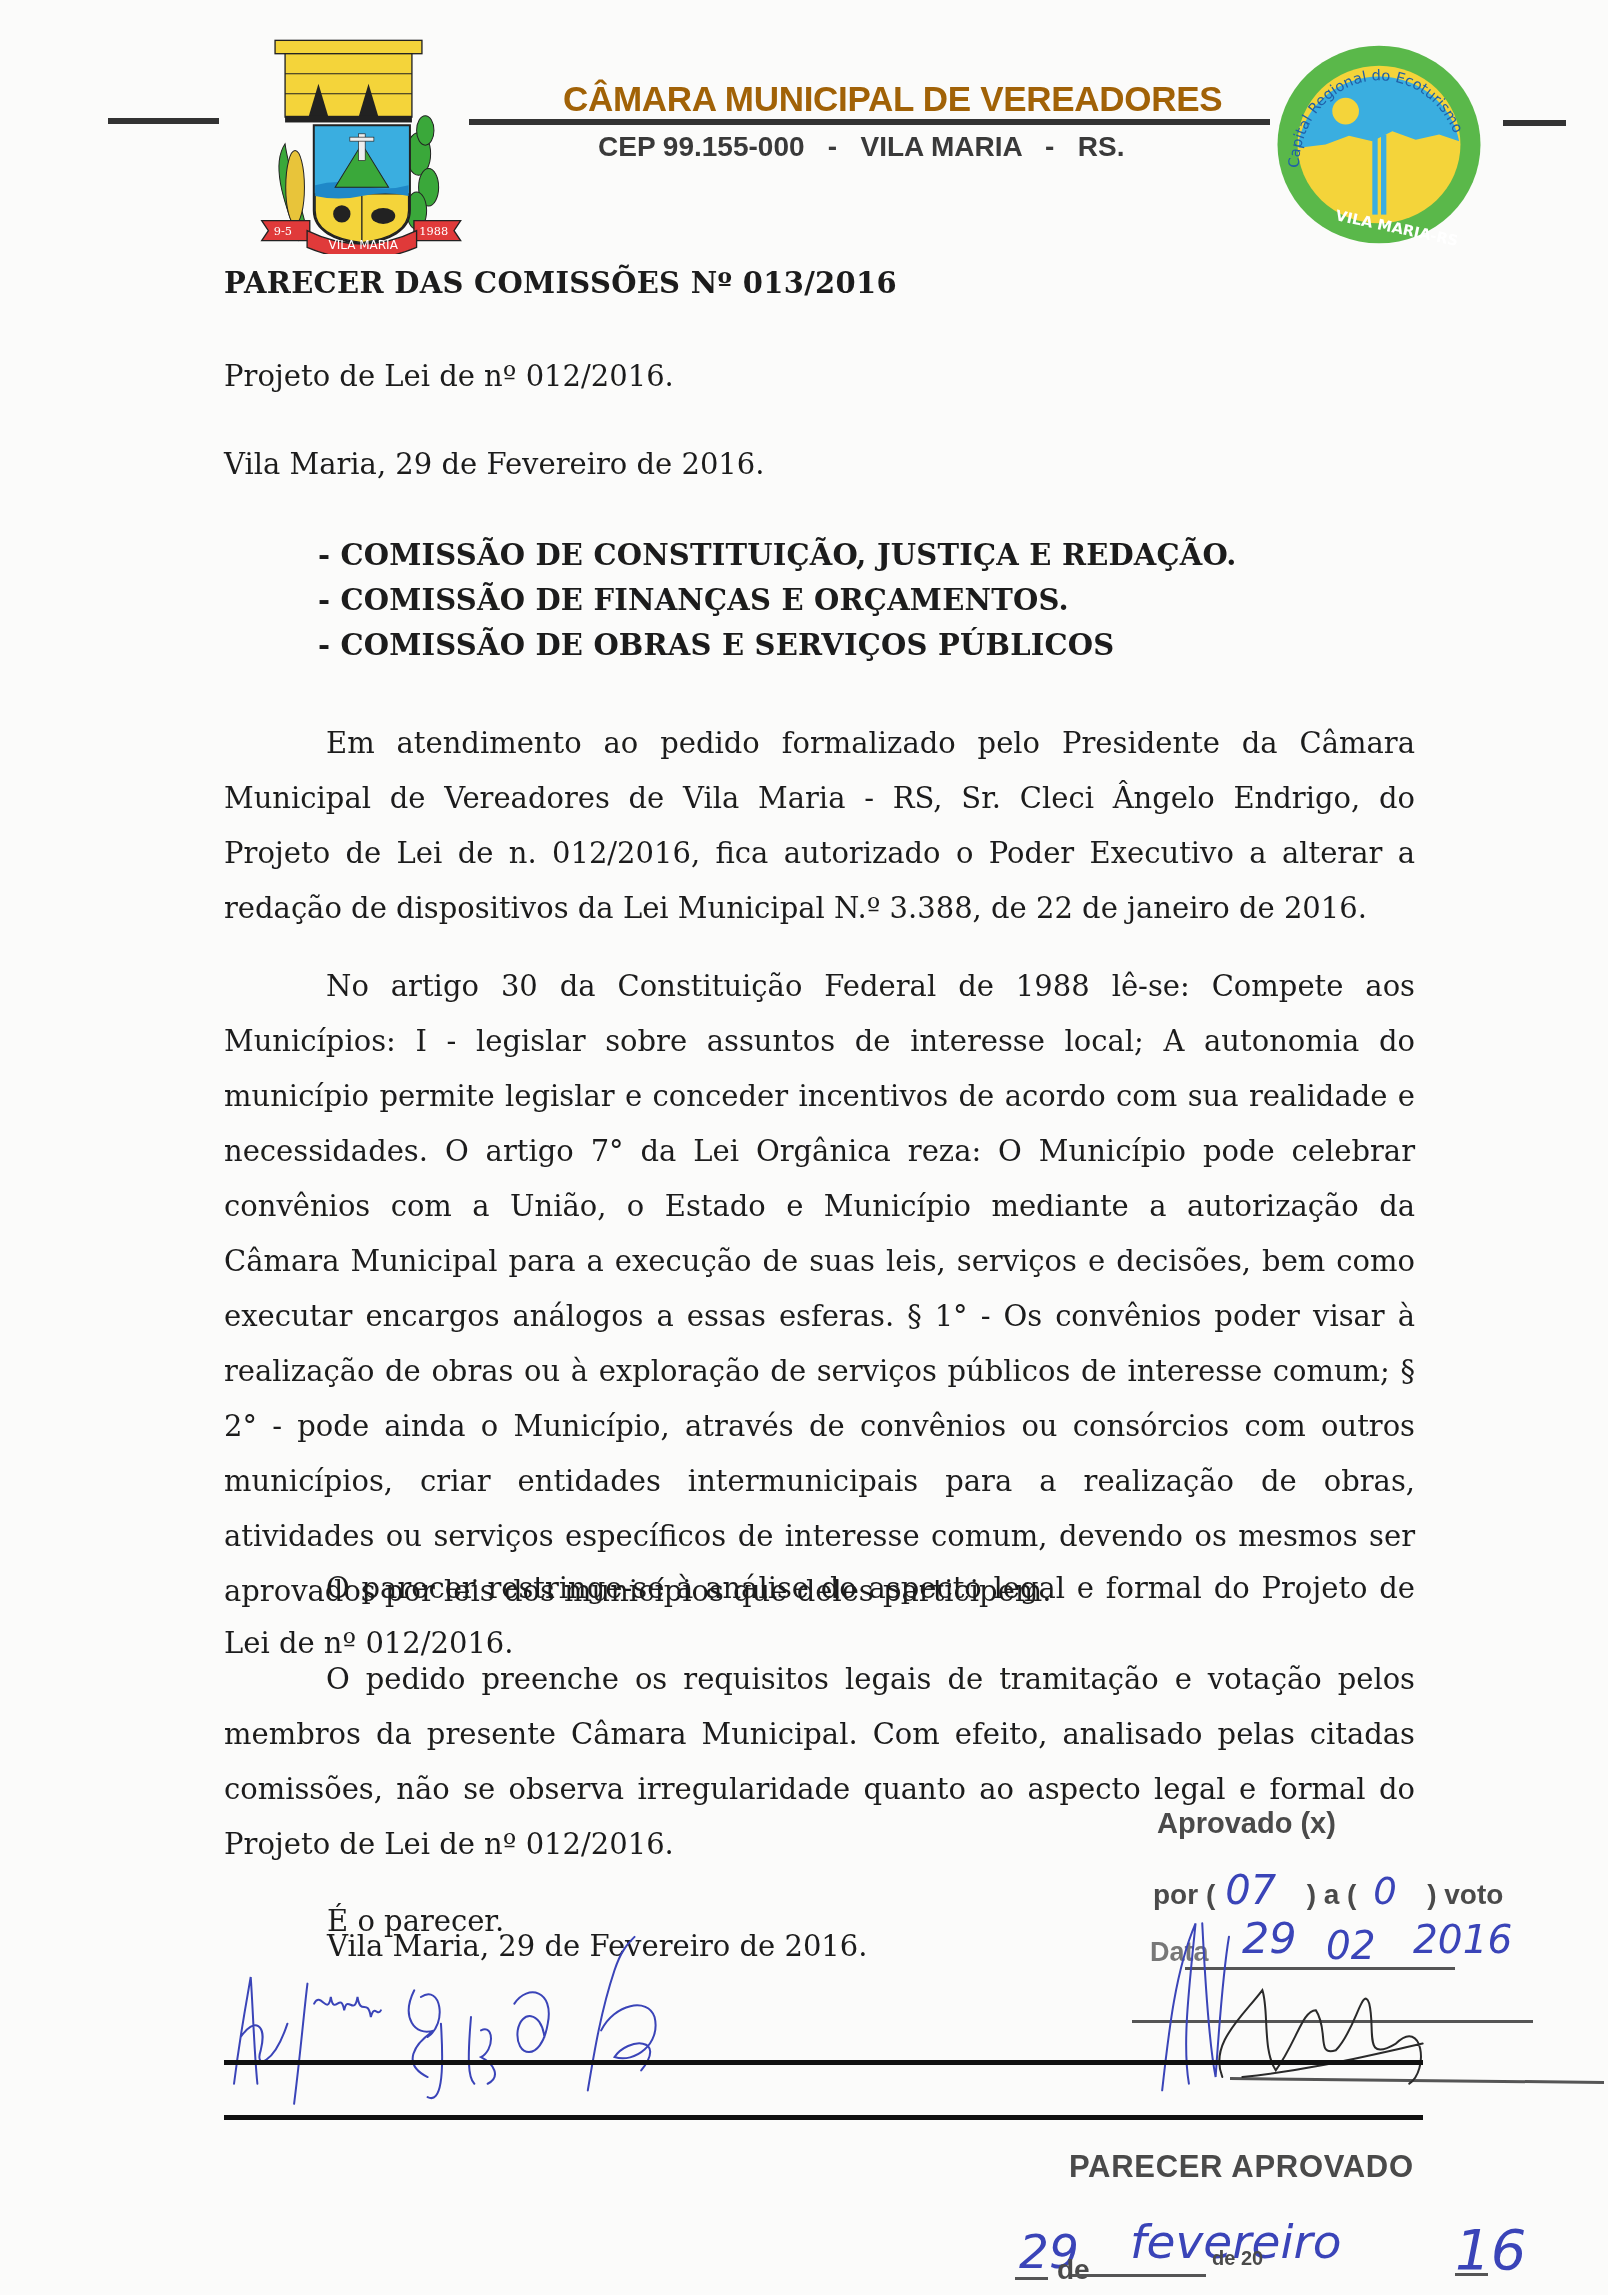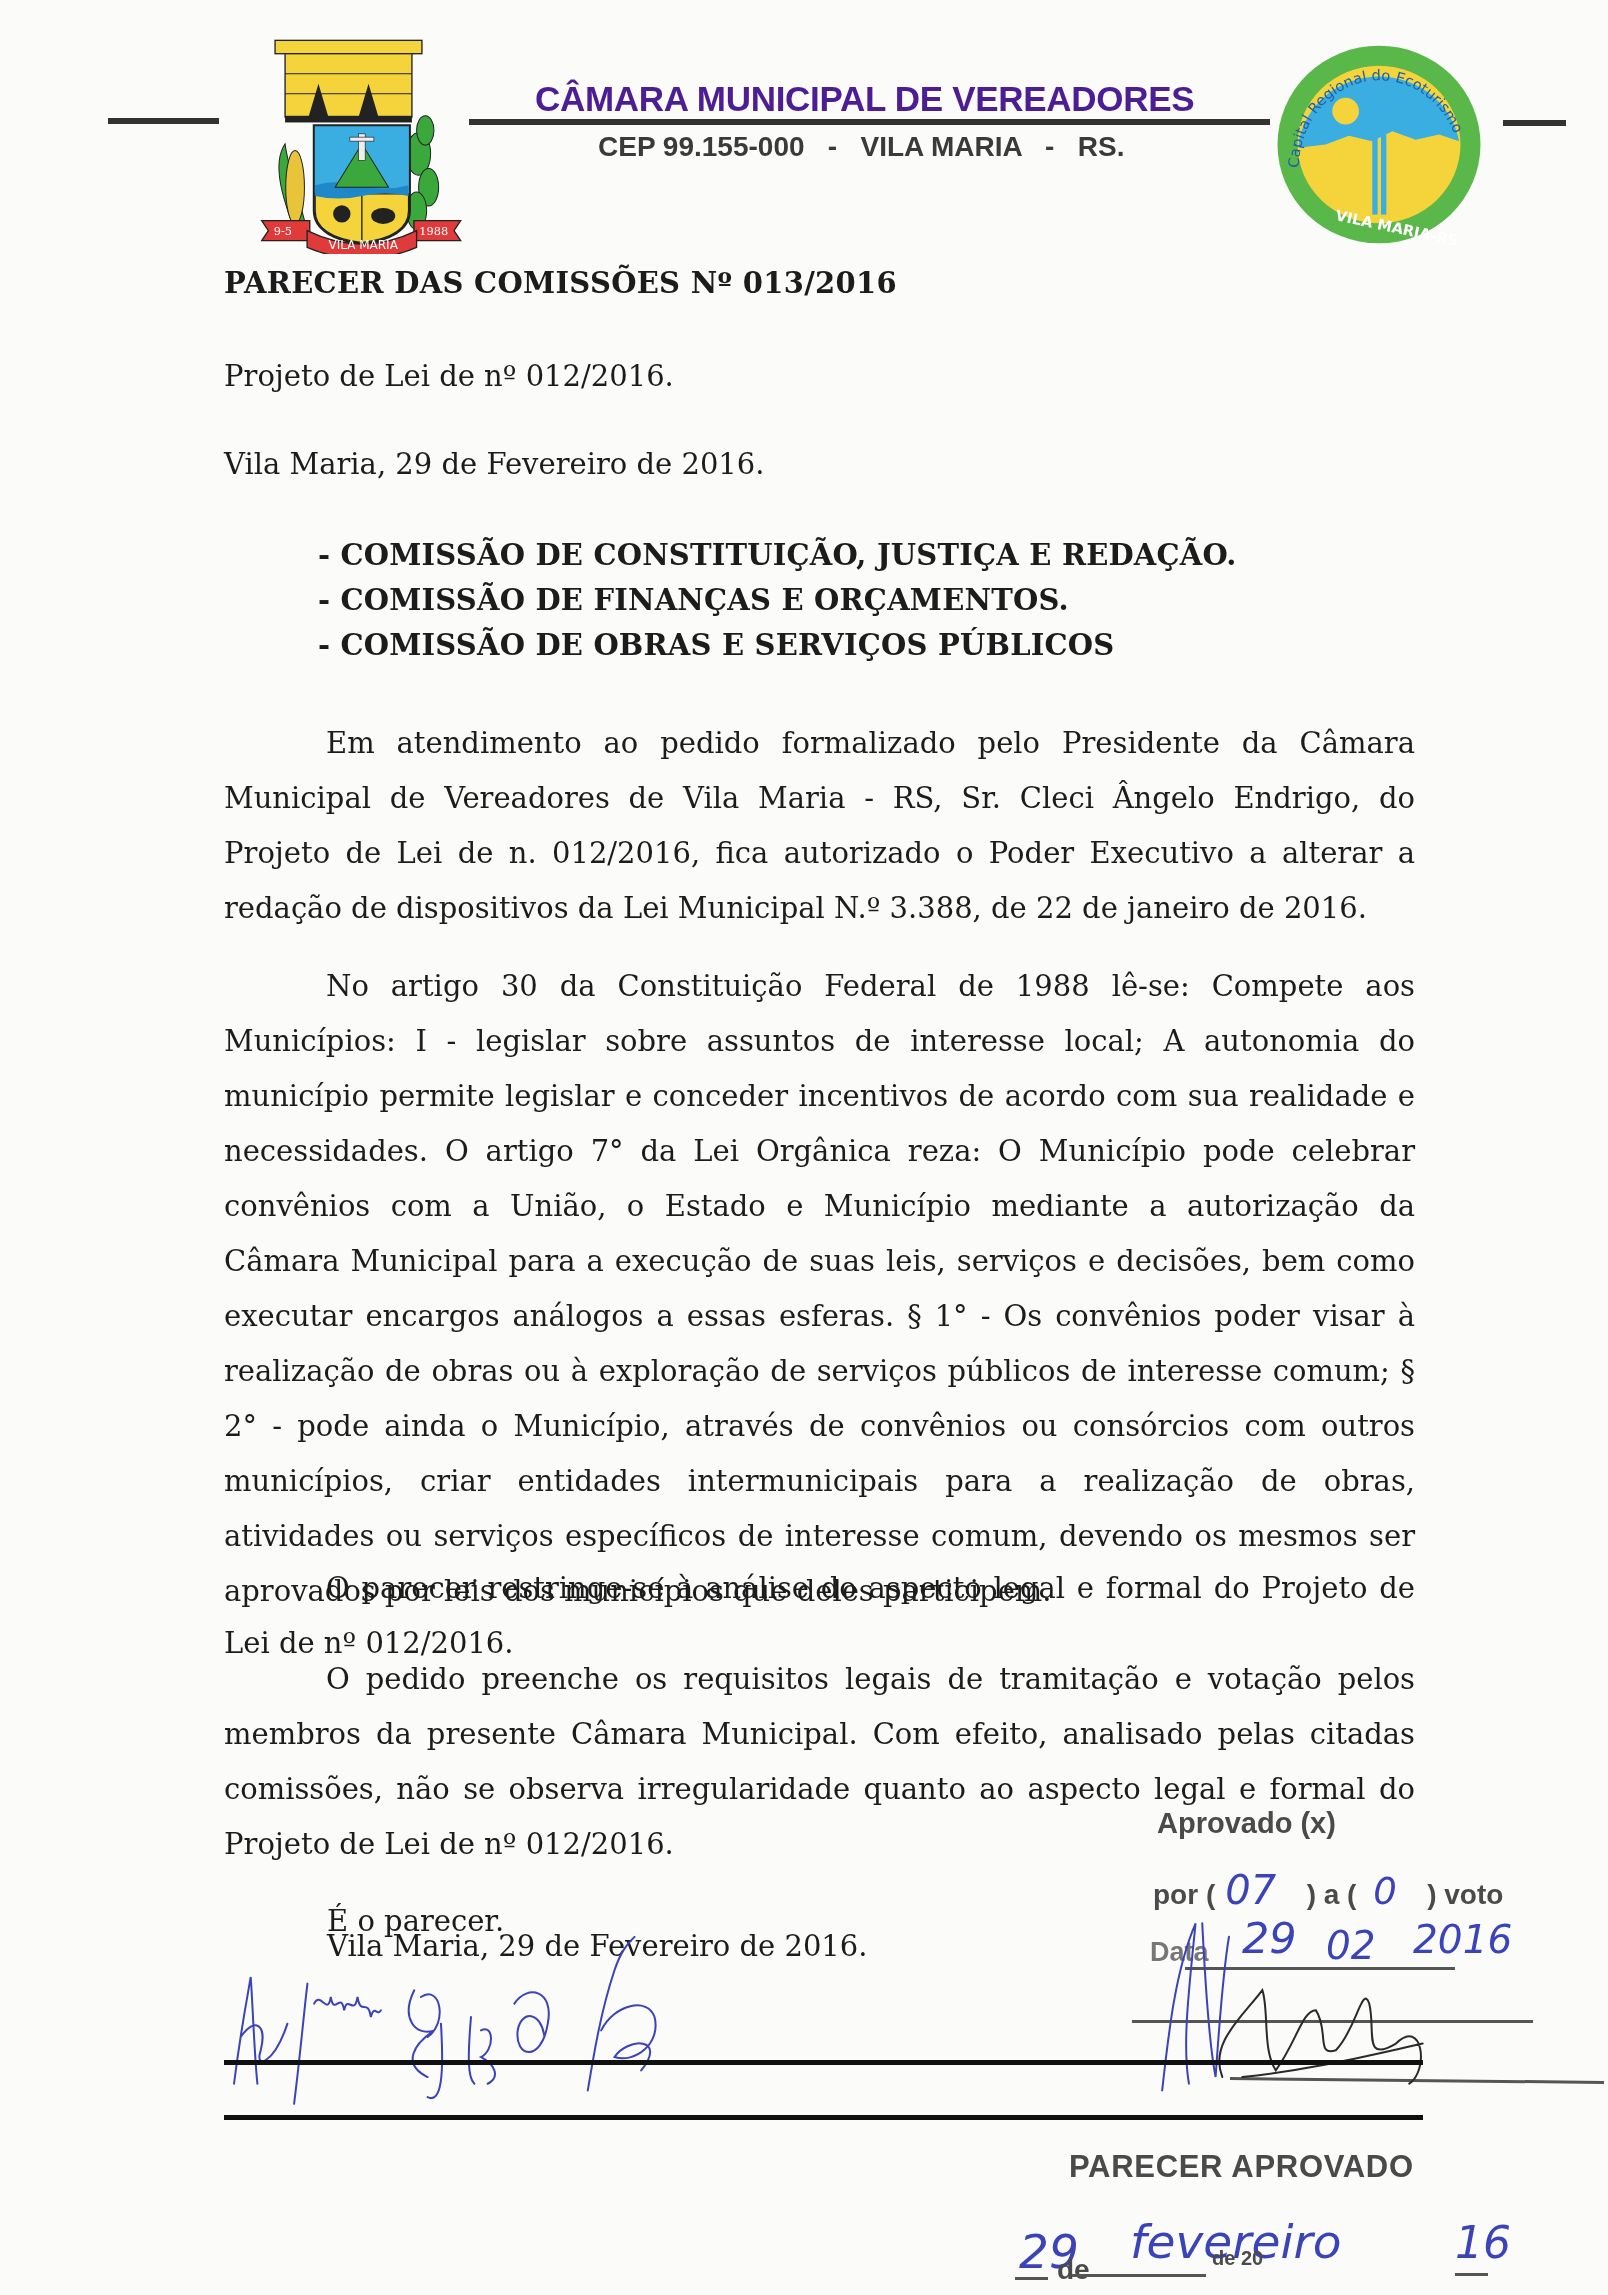--- a/index.html
+++ b/index.html
@@ -8,23 +8,23 @@
       background: #fbfbfa;
       position: relative; overflow: hidden;
       font-family: "DejaVu Serif", "Liberation Serif", serif;
       color: #1c1c1c;
     }
     .abs { position: absolute; }
 
     
     .rule { position: absolute; background: #333; }
     .head-title {
-      position: absolute; left: 535px; top: 79px;
+      position: absolute; left: 563px; top: 79px;
       font-family: "Liberation Sans", sans-serif; font-weight: bold;
-      font-size: 35px; color: #4c1d95; letter-spacing: -0.3px; white-space: nowrap;
+      font-size: 35px; color: #a16207; letter-spacing: -0.3px; white-space: nowrap;
     }
     .head-sub {
       position: absolute; left: 598px; top: 131px;
       font-family: "Liberation Sans", sans-serif; font-weight: bold;
       font-size: 28px; color: #3a3a3a; white-space: pre;
     }
     .crest { position: absolute; left: 235px; top: 37px; width: 227px; height: 217px; }
     .seal  { position: absolute; left: 1272px; top: 41px; width: 214px; height: 207px; }
 
     
@@ -204,18 +204,18 @@
 
 <div class="sig-line" style="left:224px; top:2060px; width:1199px;"></div>
 <div class="sig-line" style="left:224px; top:2115px; width:1199px;"></div>
 
 <div>
   <div class="stamp" style="left:1069px; top:2149px; font-size:31px; letter-spacing:0.7px;">PARECER APROVADO</div>
   <div class="hand" style="left:1019px; top:2224px; font-size:47px;">29</div>
   <div class="stamp" style="left:1057px; top:2254px; font-size:28px;">de</div>
   <div class="hand" style="left:1130px; top:2214px; font-size:47px;">fevereiro</div>
   <div class="stamp" style="left:1212px; top:2247px; font-size:20px;">de 20</div>
-  <div class="hand" style="left:1455px; top:2217px; font-size:44px;">16</div>
+  <div class="hand" style="left:1455px; top:2217px; font-size:56px;">16</div>
   <div class="stamp-line" style="left:1015px; top:2277px; width:33px;"></div>
   <div class="stamp-line" style="left:1072px; top:2274px; width:134px;"></div>
   <div class="stamp-line" style="left:1455px; top:2273px; width:33px;"></div>
 </div>
 
 
 </body></html>

